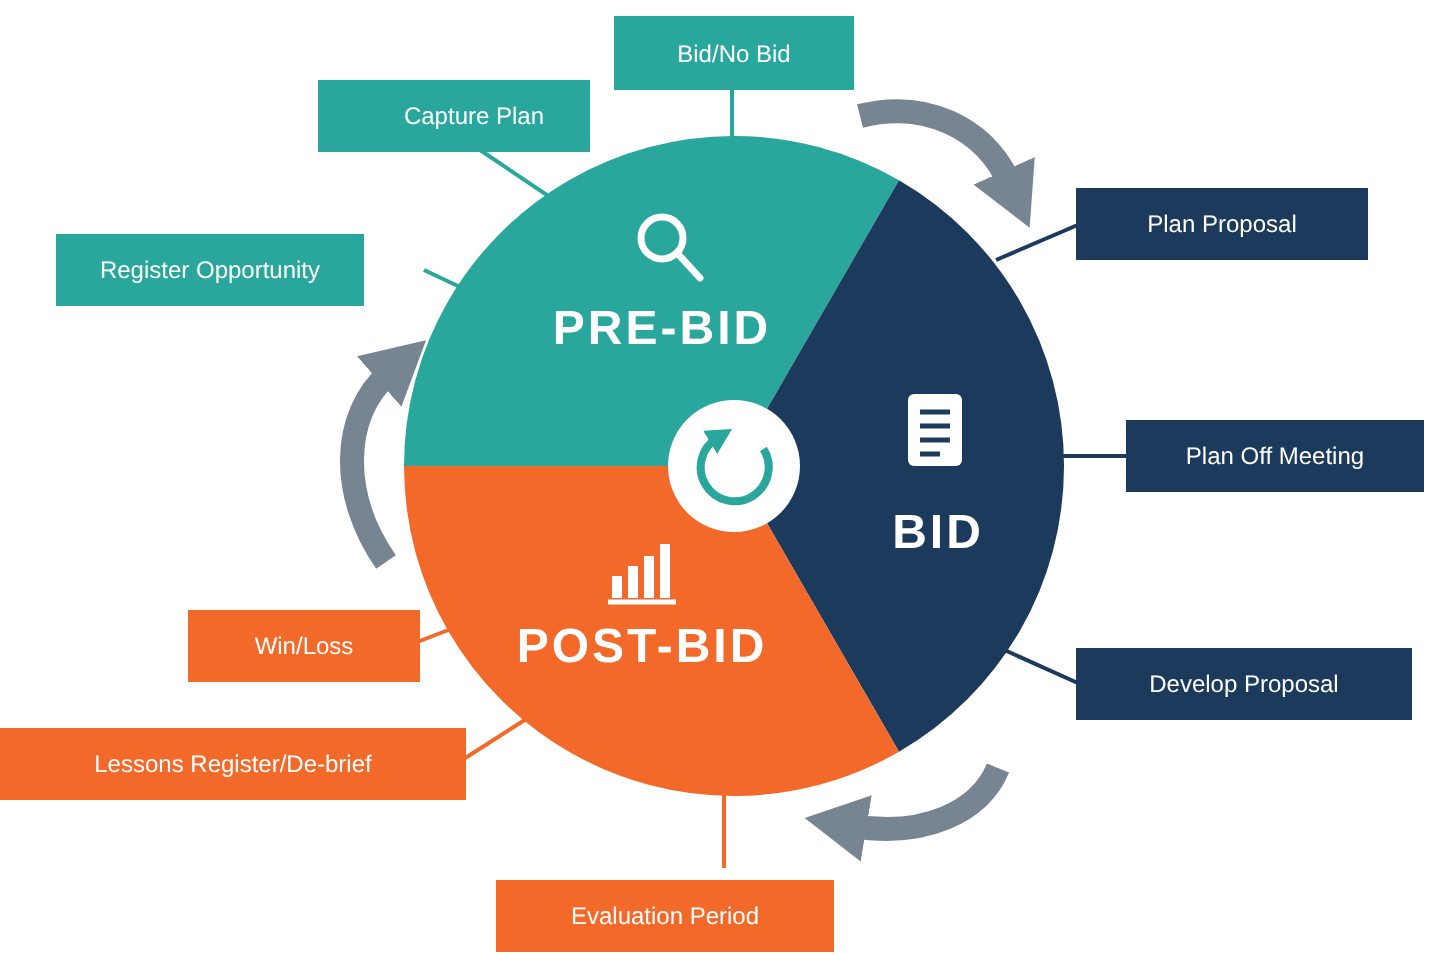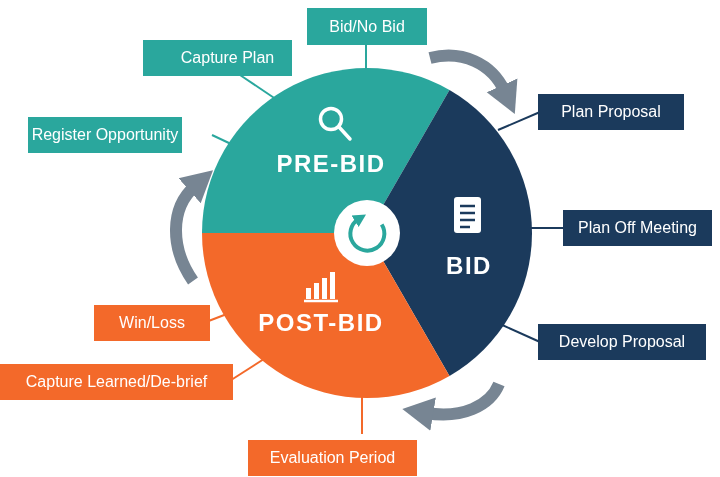--- a/index.html
+++ b/index.html
@@ -14,31 +14,31 @@
   }
   .stage > svg { position: absolute; left: 0; top: 0; }
 
   
   .label-box {
     position: absolute;
     display: flex;
     align-items: center;
     justify-content: center;
     color: #ffffff;
-    font-size: 16px;
+    font-size: 12px;
     line-height: 1;
     white-space: nowrap;
     text-align: center;
   }
   .teal-bg   { background: var(--teal); }
   .navy-bg   { background: var(--navy); }
   .orange-bg { background: var(--orange); }
 
   .lb-bidnobid     { left: 307px; top: 8px;   width: 120px; height: 37px; }
-  .lb-capture      { left: 143px; top: 40px;  width: 149px; height: 36px; padding-left: 20px; }
+  .lb-capture      { left: 159px; top: 40px;  width: 136px; height: 36px; padding-left: 20px; }
   .lb-register     { left: 28px;  top: 117px; width: 154px; height: 36px; }
   .lb-planproposal { left: 538px; top: 94px;  width: 146px; height: 36px; }
   .lb-kickoff      { left: 563px; top: 210px; width: 149px; height: 36px; }
   .lb-develop      { left: 538px; top: 324px; width: 168px; height: 36px; }
   .lb-winloss      { left: 94px;  top: 305px; width: 116px; height: 36px; }
   .lb-lessons      { left: 0px;   top: 364px; width: 233px; height: 36px; }
   .lb-evaluation   { left: 248px; top: 440px; width: 169px; height: 36px; }
 
   
   .fill-teal   { fill: var(--teal); }
@@ -140,16 +140,16 @@
     <text class="seg-label" x="321" y="331">POST-BID</text>
   </svg>
 
   <div class="label-box teal-bg lb-bidnobid">Bid/No Bid</div>
   <div class="label-box teal-bg lb-capture">Capture Plan</div>
   <div class="label-box teal-bg lb-register">Register Opportunity</div>
   <div class="label-box navy-bg lb-planproposal">Plan Proposal</div>
   <div class="label-box navy-bg lb-kickoff">Plan Off Meeting</div>
   <div class="label-box navy-bg lb-develop">Develop Proposal</div>
   <div class="label-box orange-bg lb-winloss">Win/Loss</div>
-  <div class="label-box orange-bg lb-lessons">Capture Learned/De-brief</div>
+  <div class="label-box orange-bg lb-lessons">Lessons Register/De-brief</div>
   <div class="label-box orange-bg lb-evaluation">Evaluation Period</div>
 
 </div>
 
 </body></html>

